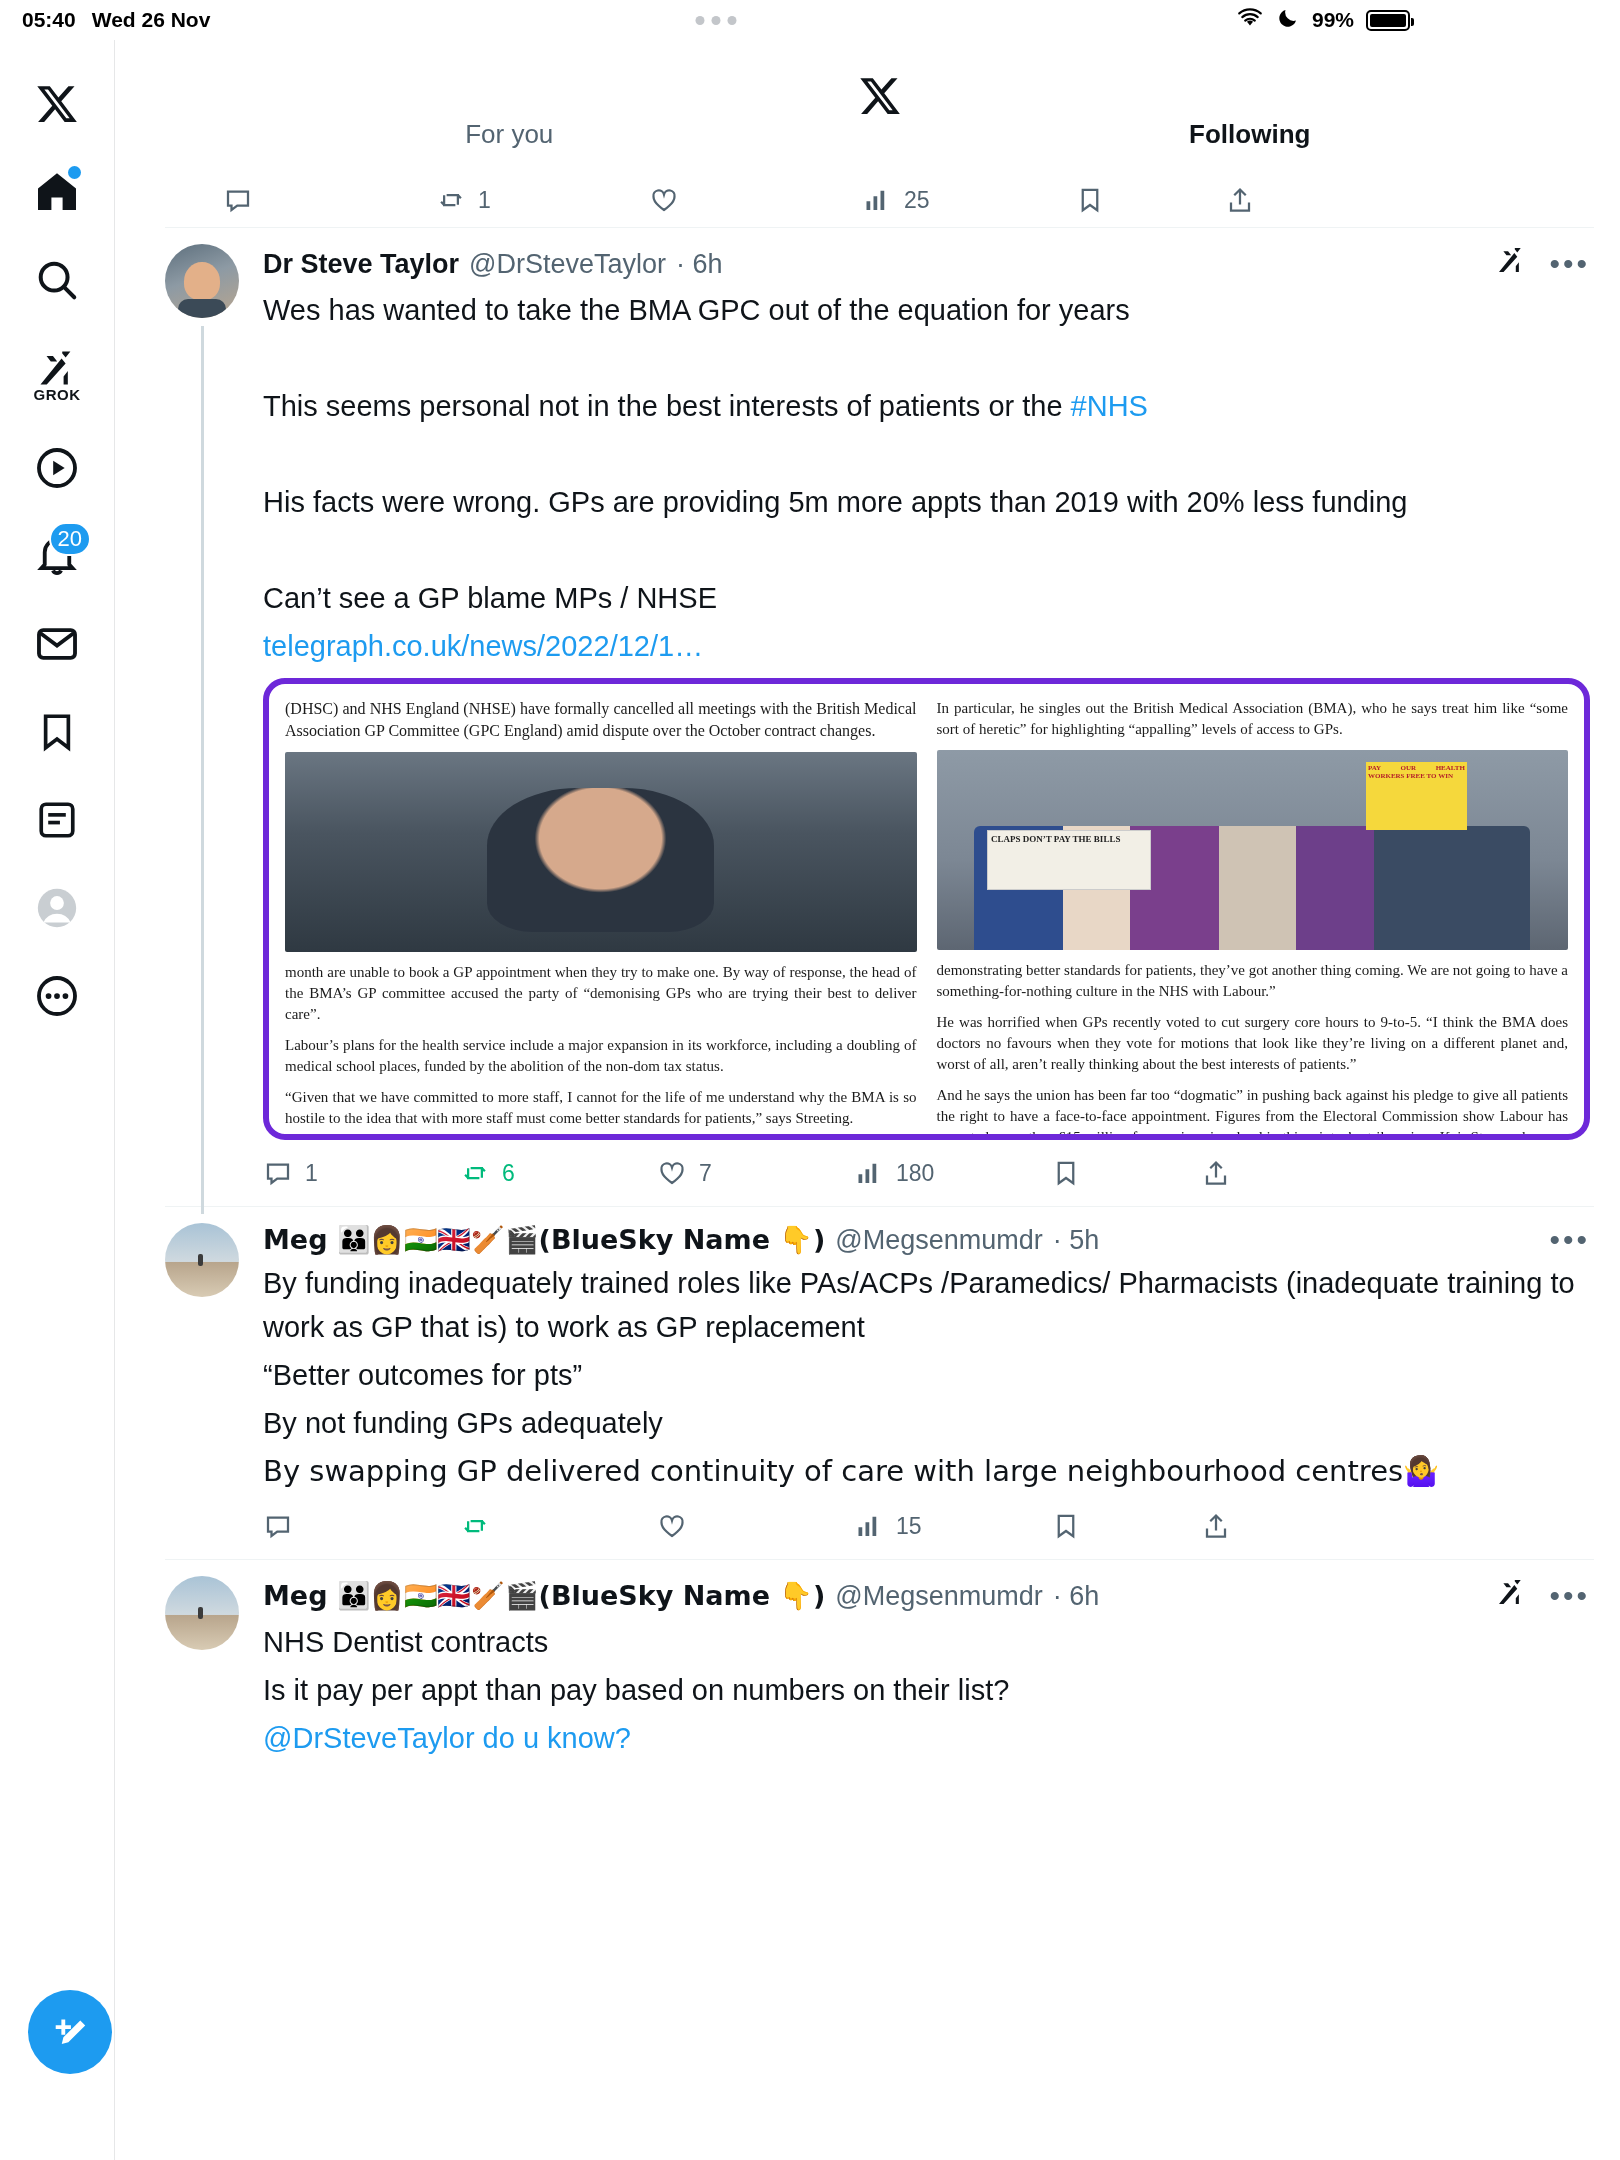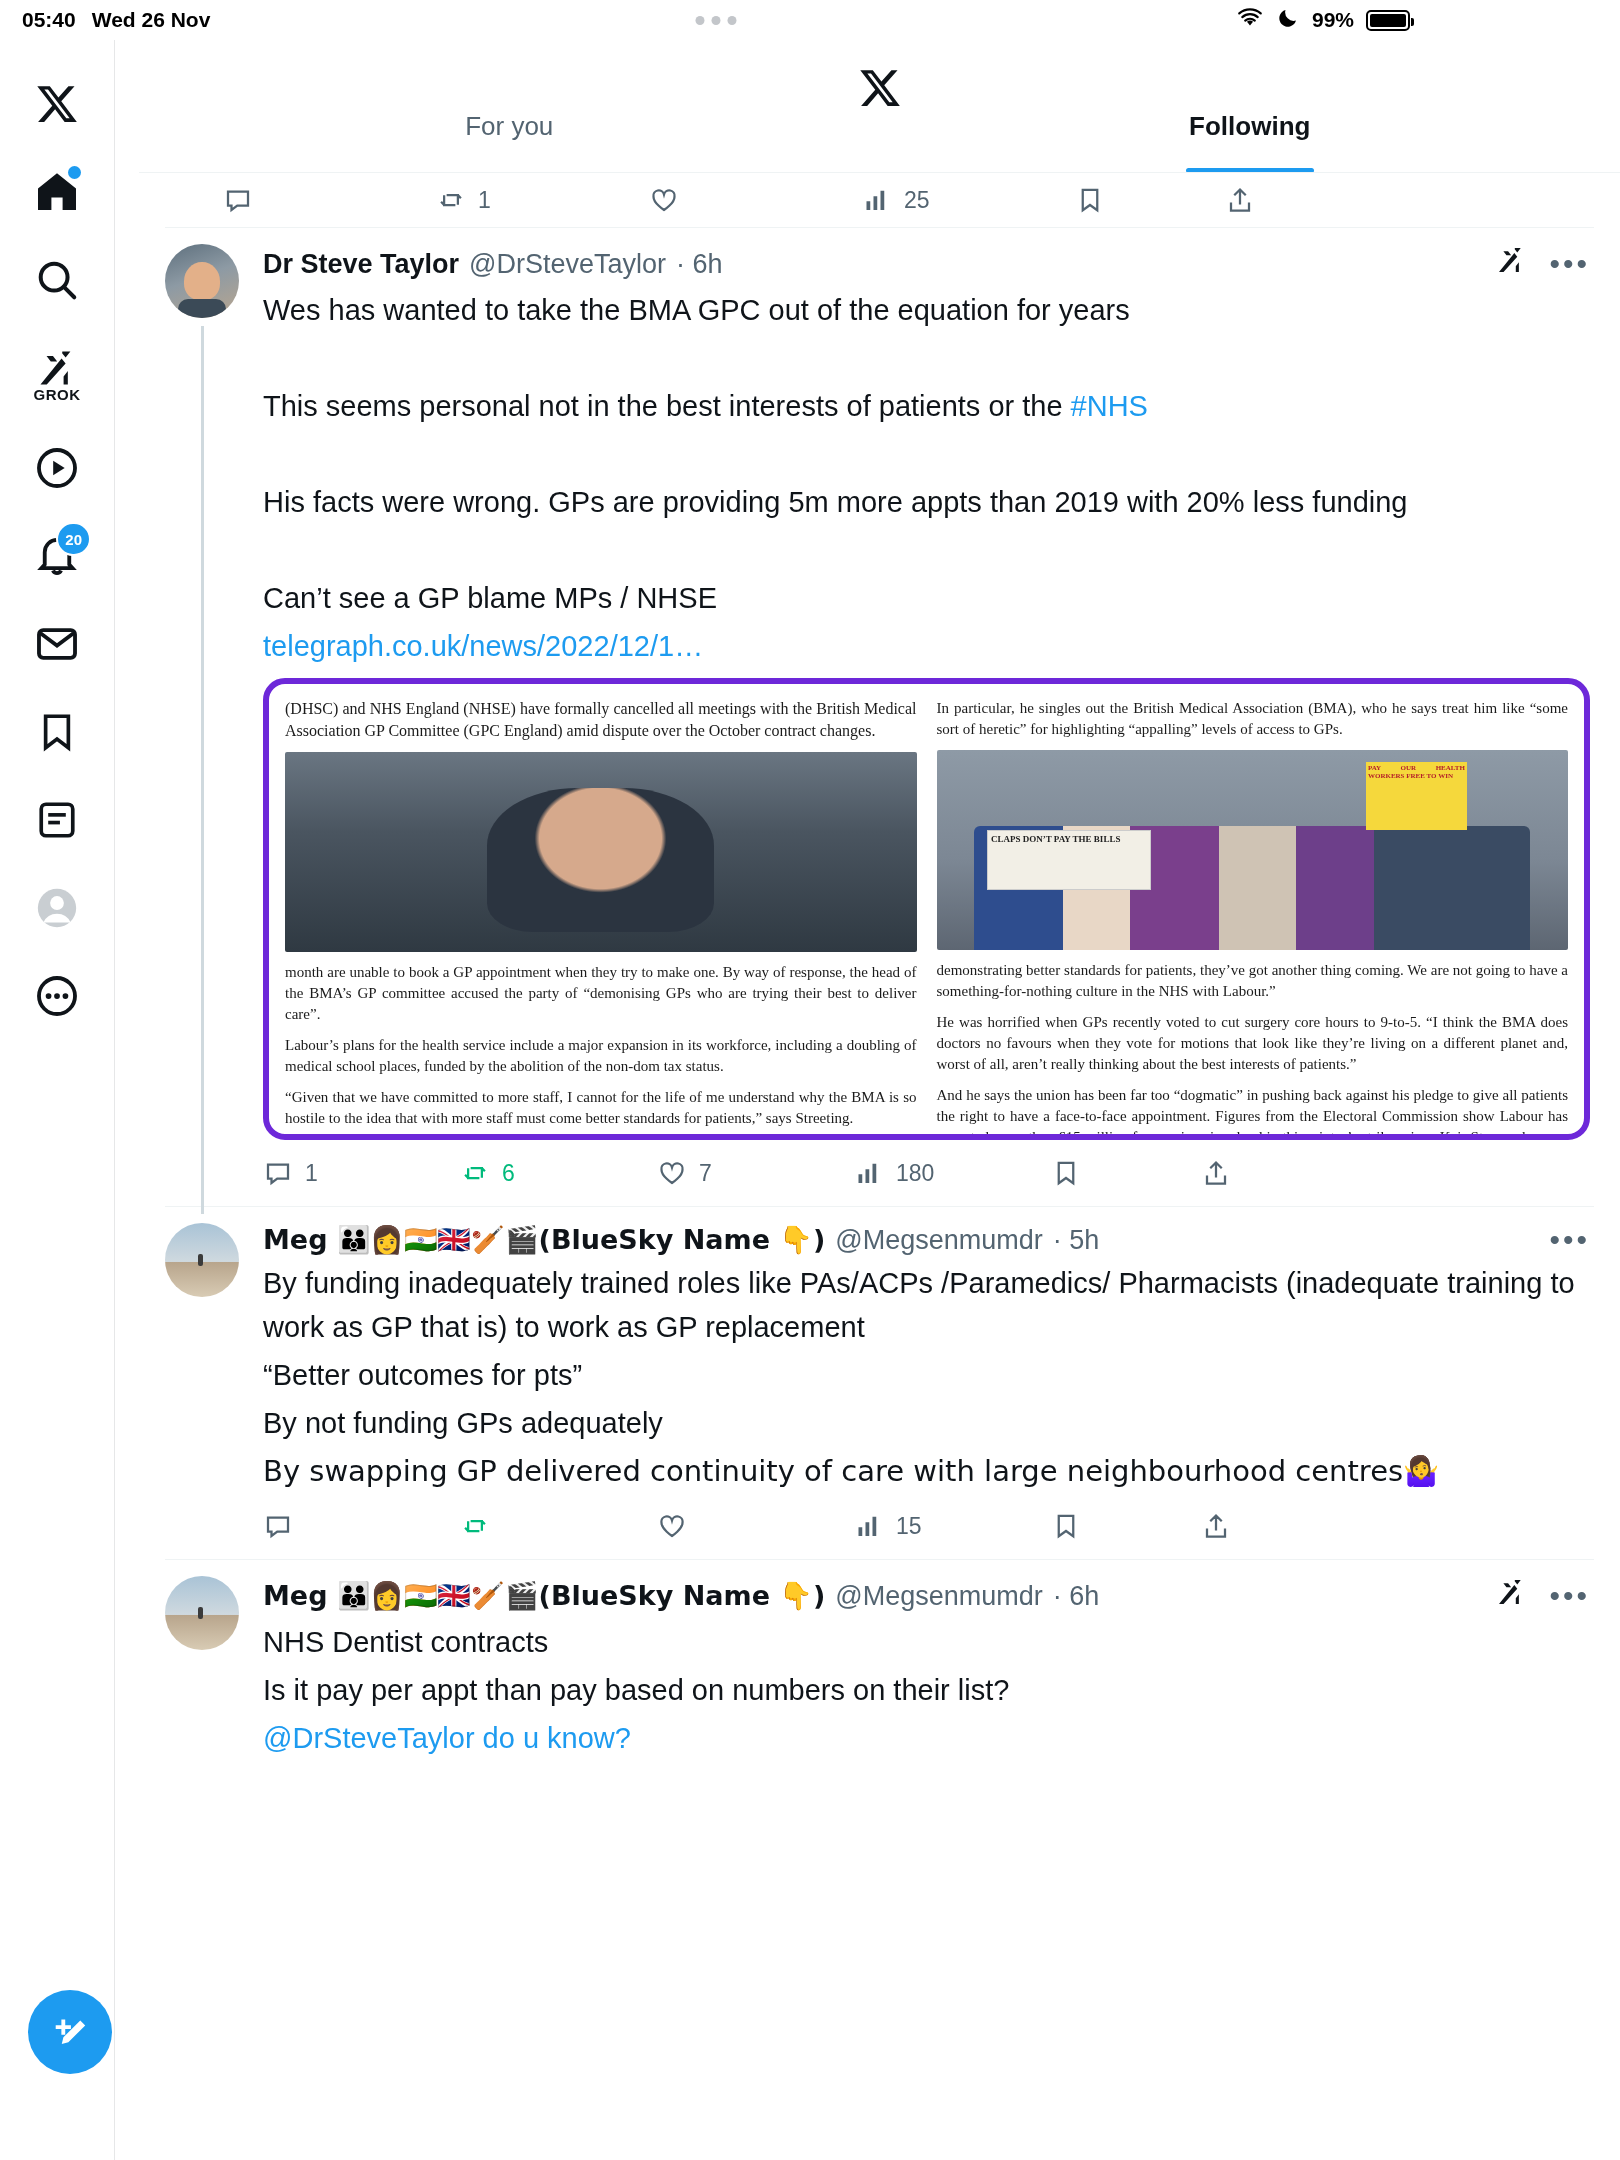--- a/index.html
+++ b/index.html
@@ -41,35 +41,35 @@
   }
   .rail-logo { margin-top: 22px; }
   .rail svg { display: block; }
   .dot-blue {
     position: absolute; top: 16px; right: 18px;
     width: 13px; height: 13px; border-radius: 50%; background: #1d9bf0;
   }
   .badge {
     position: absolute; top: 8px; right: 8px;
     min-width: 34px; height: 34px; border-radius: 17px;
-    background: #1d9bf0; color: #fff; font-size: 15px; font-weight: 700;
+    background: #1d9bf0; color: #fff; font-size: 22px; font-weight: 400;
     display: flex; align-items: center; justify-content: center;
     padding: 0 7px; border: 2px solid #fff;
   }
   .grok-label { font-size: 15px; font-weight: 700; letter-spacing: .5px; margin-top: -4px;}
   .rail-grok { flex-direction: column; height: 96px; }
   .compose {
     position: absolute; left: 28px; bottom: 86px;
     width: 84px; height: 84px; border-radius: 50%;
     background: #1d9bf0; display: flex; align-items: center; justify-content: center;
   }
 
   
   .header {
-    position: absolute; top: 40px; left: 139px; width: 1481px; height: 133px;
+    position: absolute; top: 48px; left: 139px; width: 1481px; height: 133px;
     background: rgba(255,255,255,0.93); backdrop-filter: blur(4px);
   }
   .header-logo { position: absolute; left: 50%; top: 26px; transform: translateX(-50%); }
   .tabs { position: absolute; bottom: 0; left: 0; width: 1481px; height: 62px; display: flex; }
   .tab {
     flex: 1; display: flex; align-items: flex-start; justify-content: center;
     font-size: 26px; color: #536471; font-weight: 500; position: relative;
   }
   .tab.active { color: #0f1419; font-weight: 700; }
   .tab .underline {

